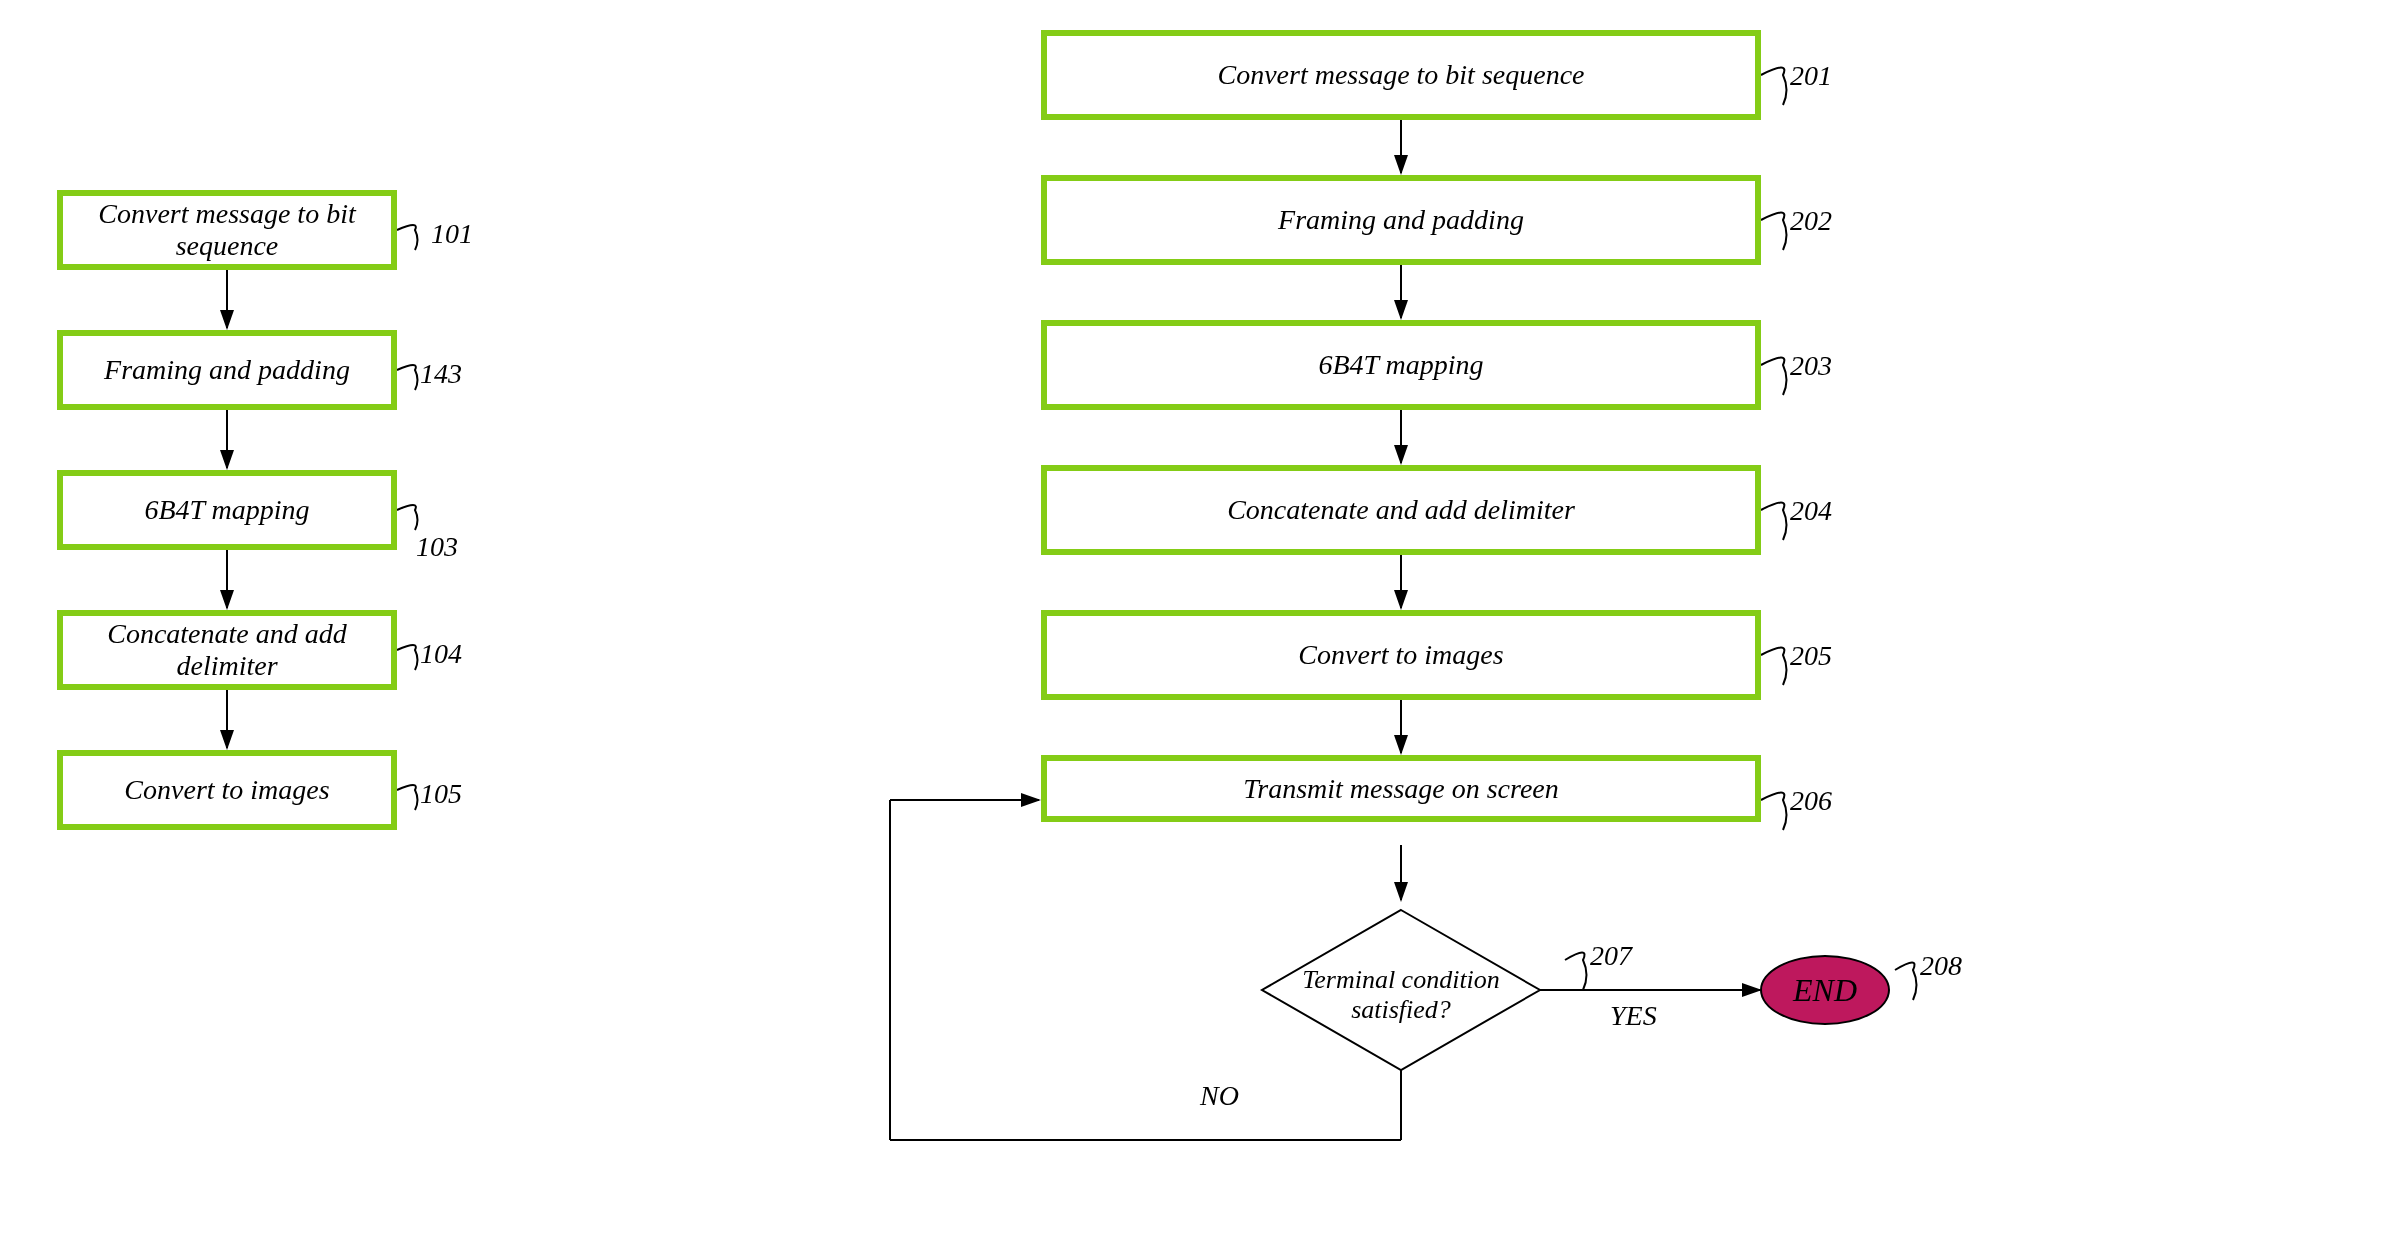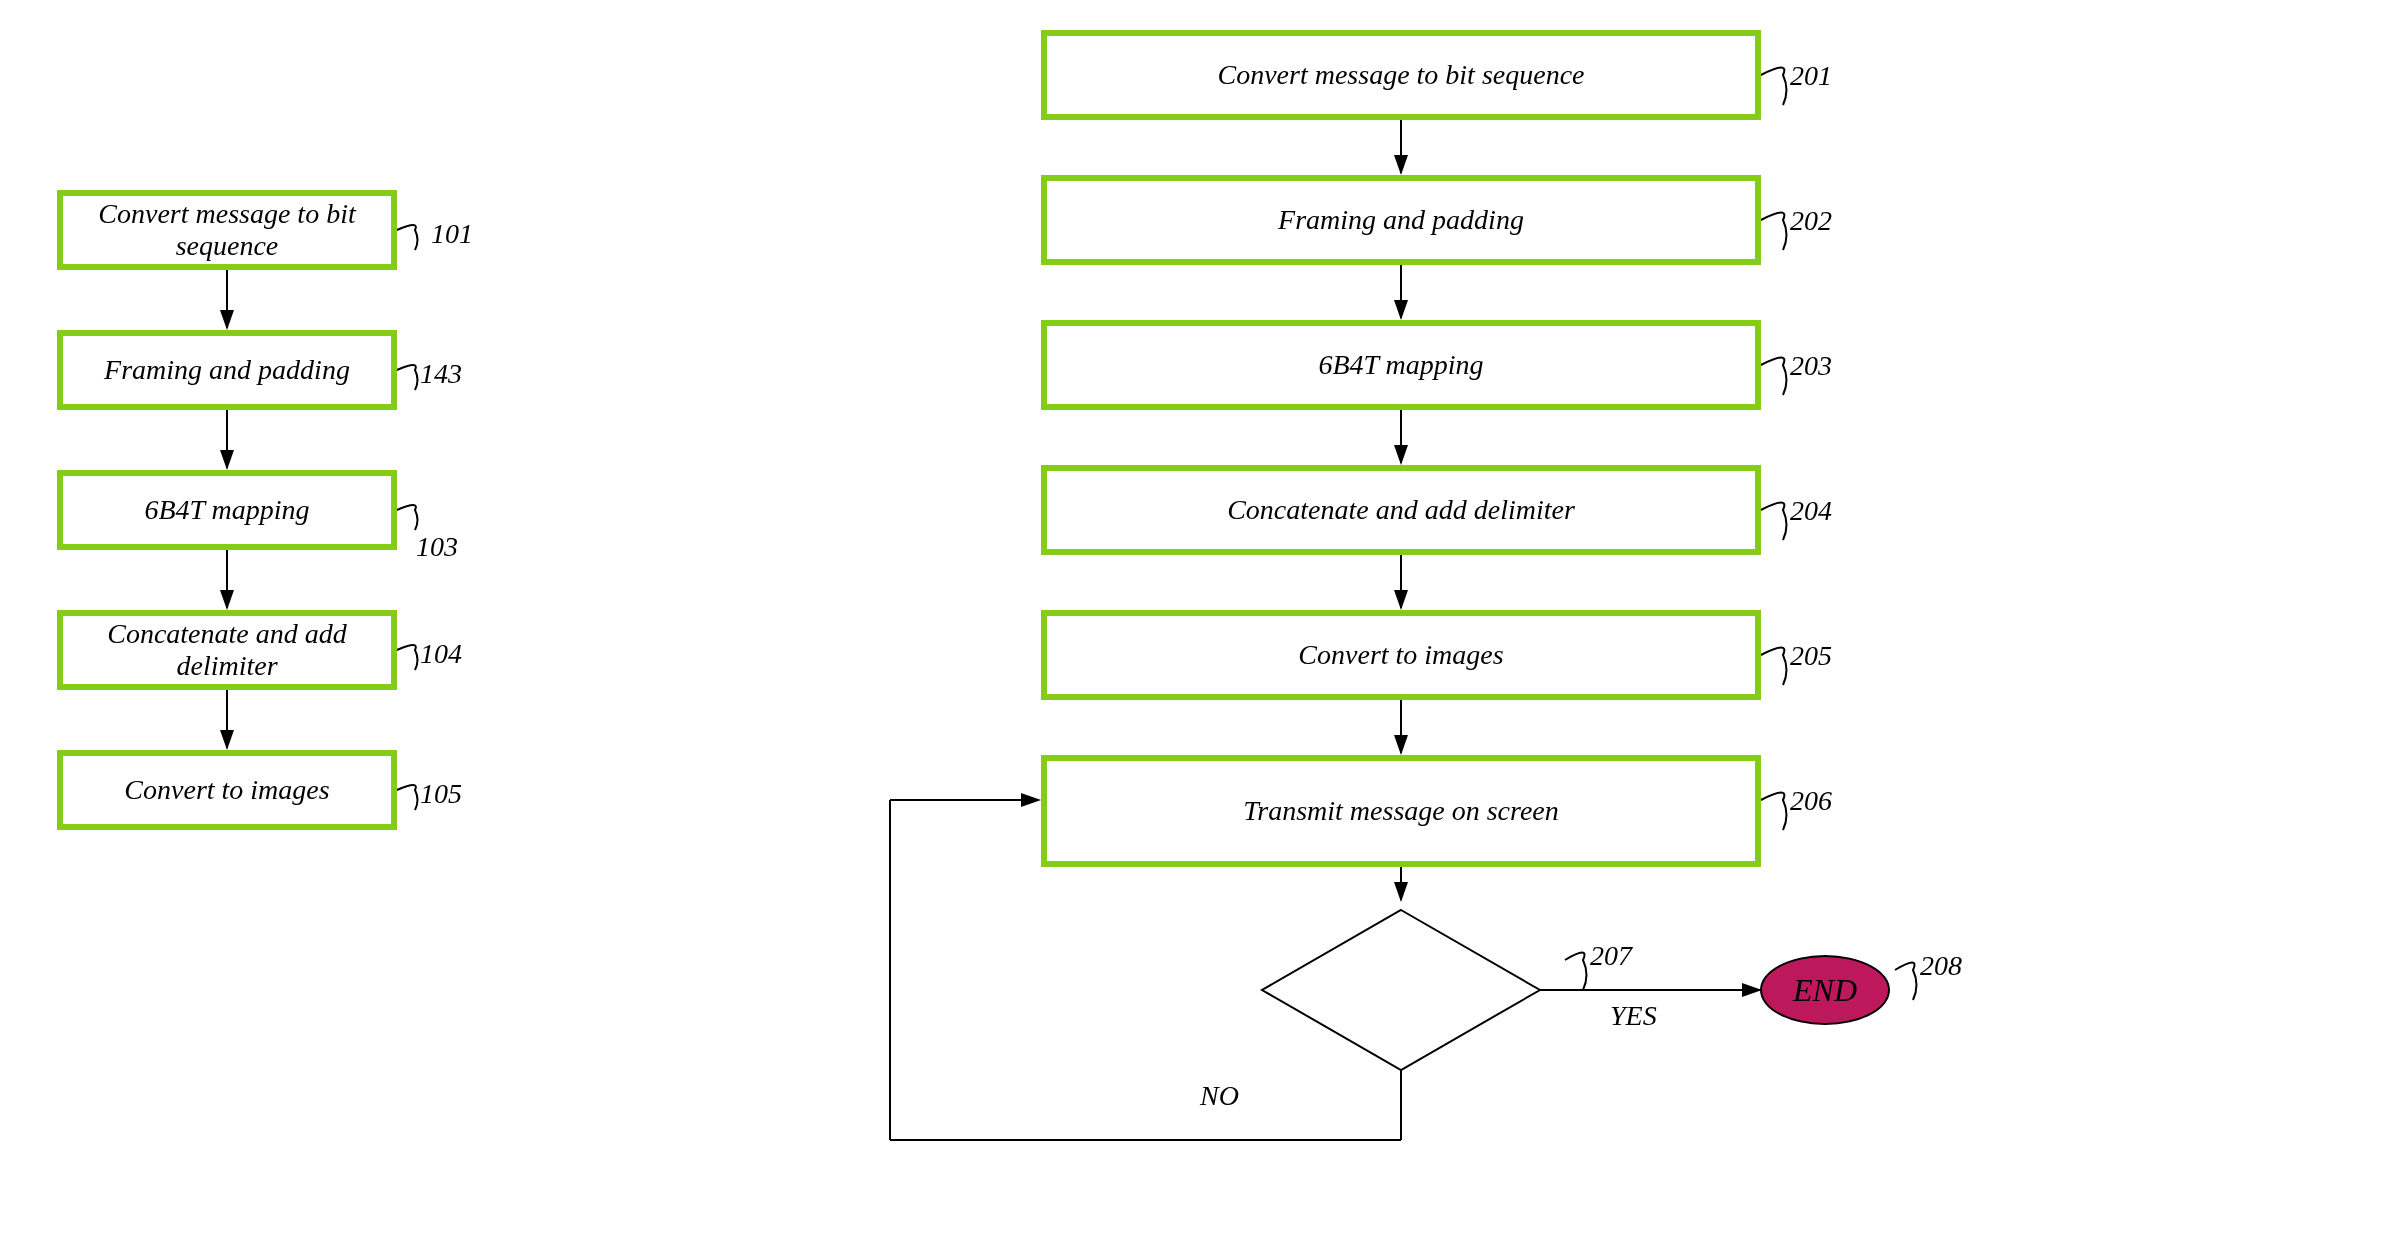--- a/index.html
+++ b/index.html
@@ -38,21 +38,21 @@
     .left-box3  { left: 57px;  top: 470px; width: 340px; height: 80px; }
     .left-box4  { left: 57px;  top: 610px; width: 340px; height: 80px; }
     .left-box5  { left: 57px;  top: 750px; width: 340px; height: 80px; }
 
     
     .right-box1 { left: 1041px; top: 30px;  width: 720px; height: 90px; }
     .right-box2 { left: 1041px; top: 175px; width: 720px; height: 90px; }
     .right-box3 { left: 1041px; top: 320px; width: 720px; height: 90px; }
     .right-box4 { left: 1041px; top: 465px; width: 720px; height: 90px; }
     .right-box5 { left: 1041px; top: 610px; width: 720px; height: 90px; }
-    .right-box6 { left: 1041px; top: 755px; width: 720px; height: 112px; }
+    .right-box6 { left: 1041px; top: 755px; width: 720px; height: 67px; }
 
     
     .ref-label {
       position: absolute;
       font-style: italic;
       font-size: 28px;
       color: #000;
     }
 
     
@@ -208,20 +208,23 @@
   <div class="ref-label" style="left: 1790px; top: 495px;">
     <span>204</span>
   </div>
   <div class="ref-label" style="left: 1790px; top: 640px;">
     <span>205</span>
   </div>
   <div class="ref-label" style="left: 1790px; top: 785px;">
     <span>206</span>
   </div>
 
+  <div style="position:absolute; left: 1290px; top: 965px; width: 222px; text-align:center; font-style:italic; font-size:26px;">
+    <span>Terminal condition satisfied?</span>
+  </div>
 
   <div class="ref-label" style="left: 1590px; top: 940px;">
     <span>207</span>
   </div>
 
   <div class="ref-label" style="left: 1610px; top: 1000px;">
     <span>YES</span>
   </div>
 
   <div class="ref-label" style="left: 1200px; top: 1080px;">

